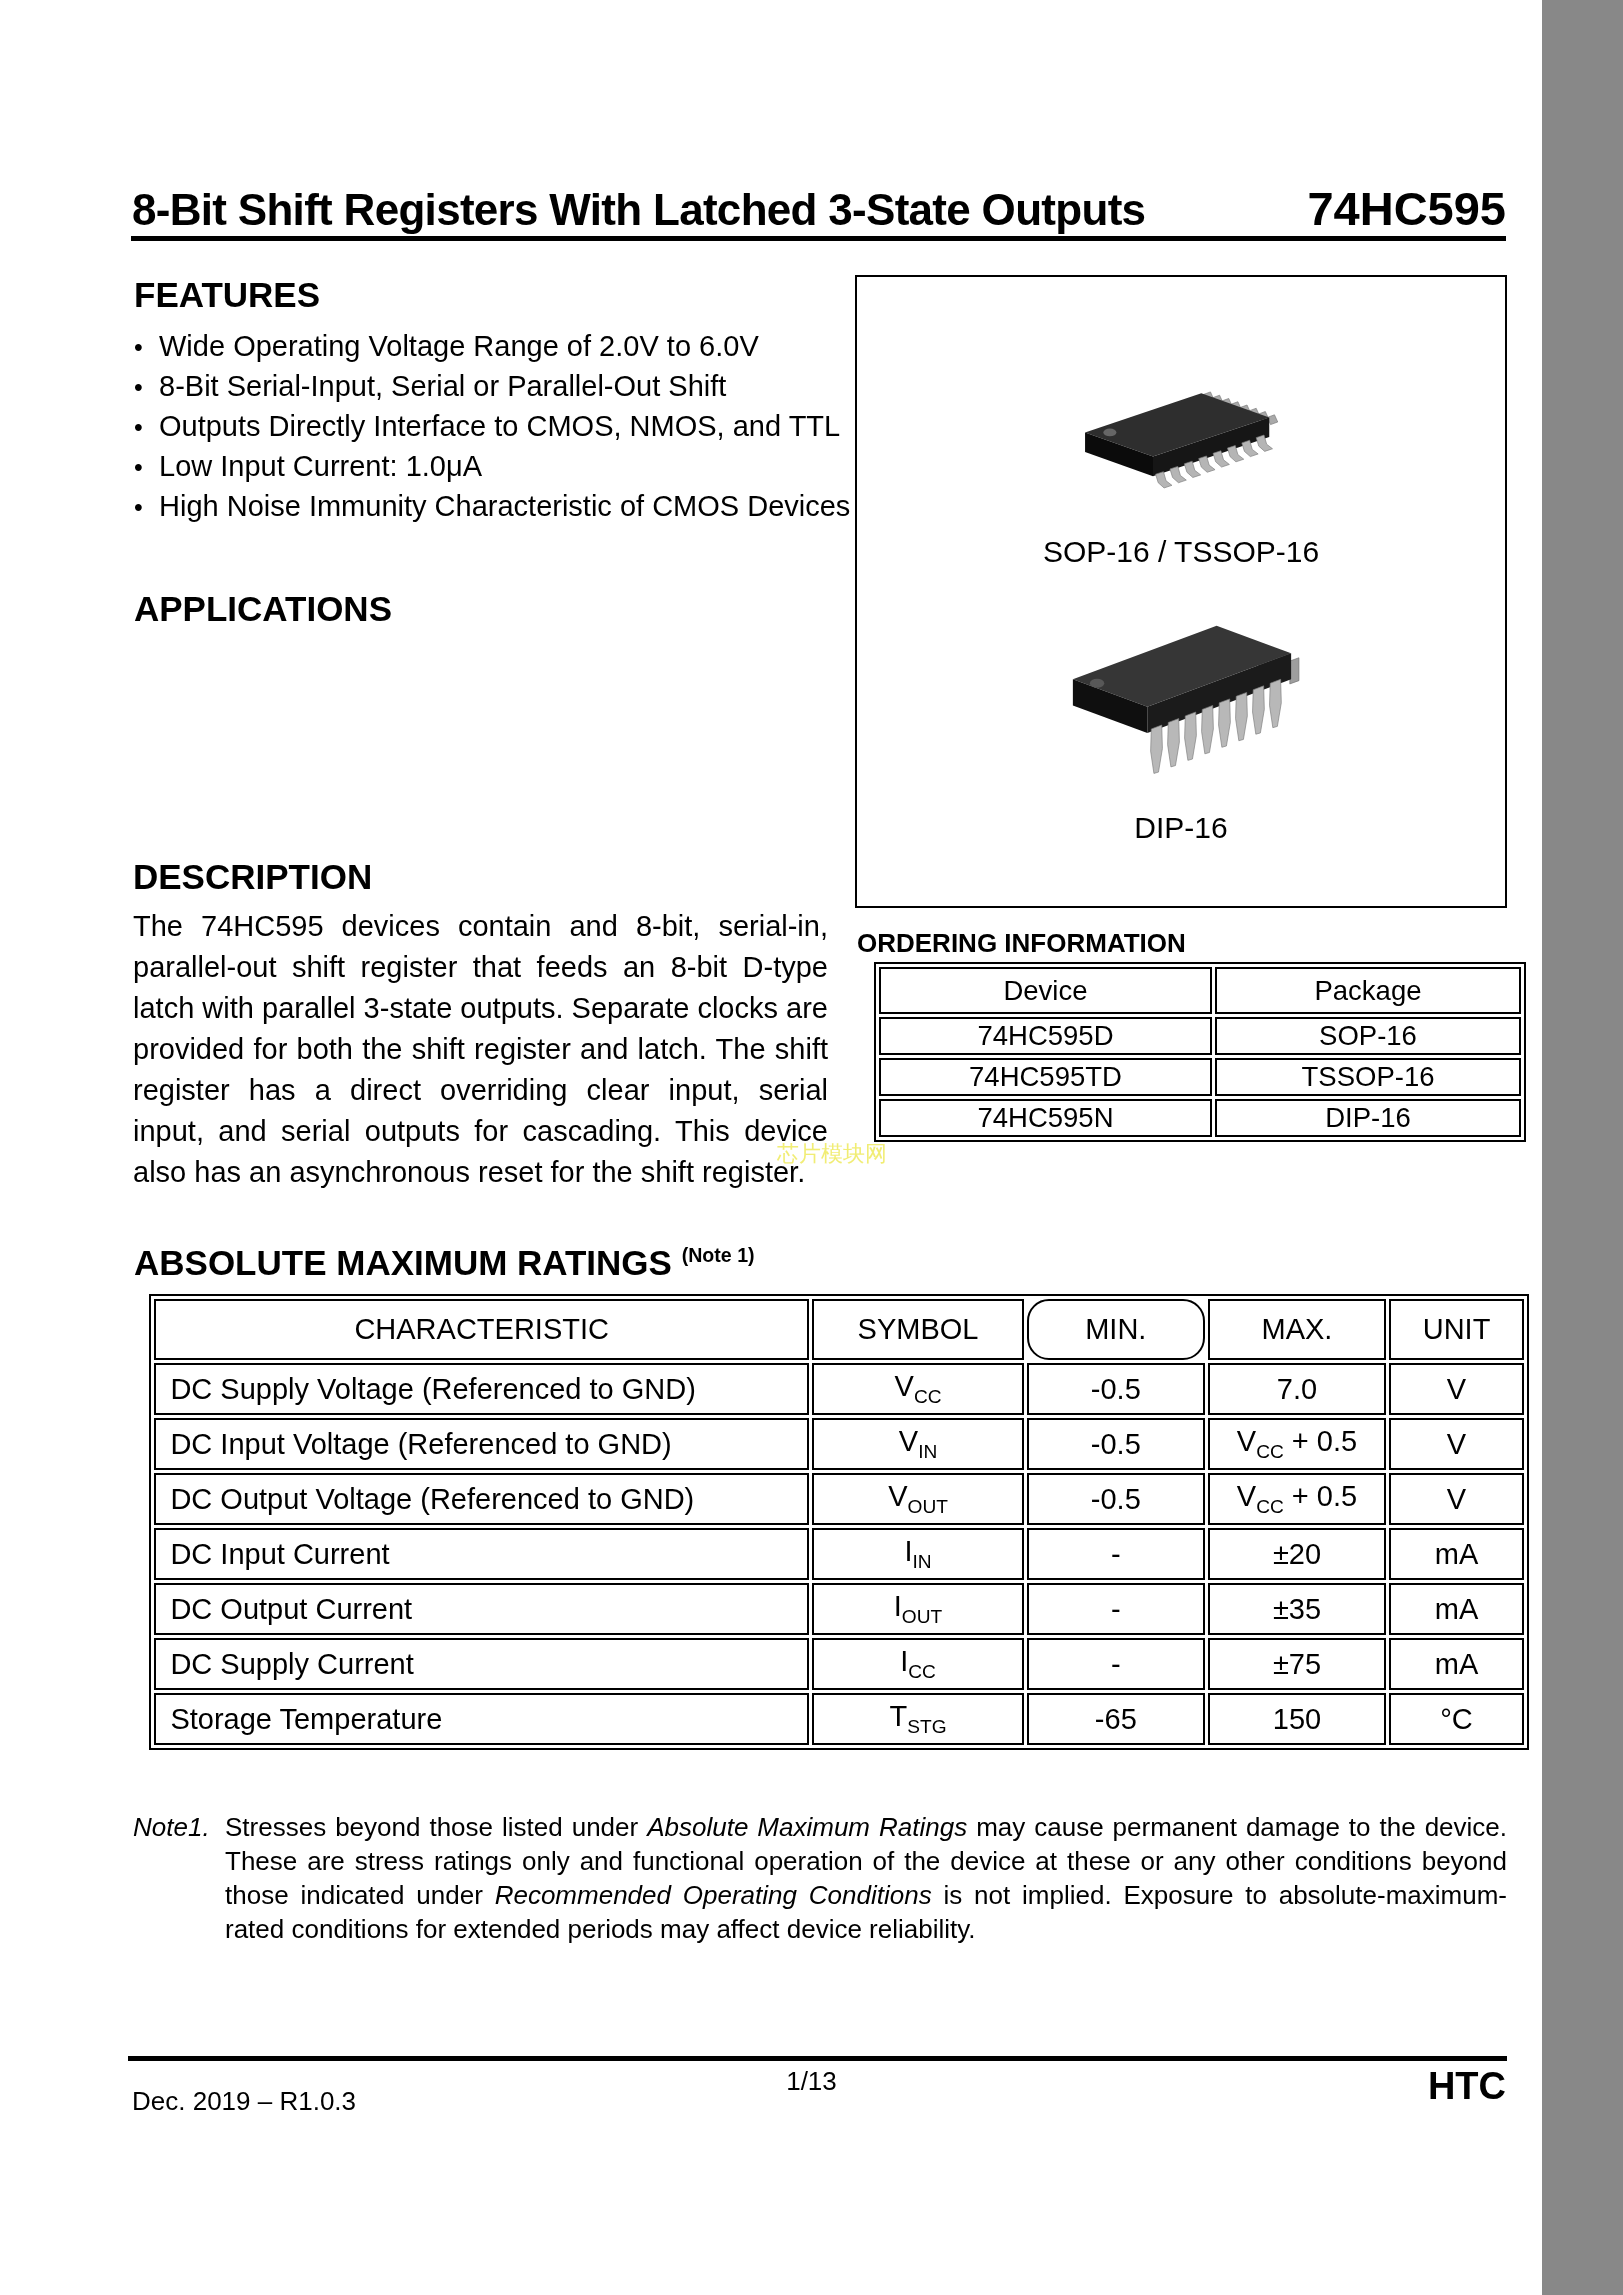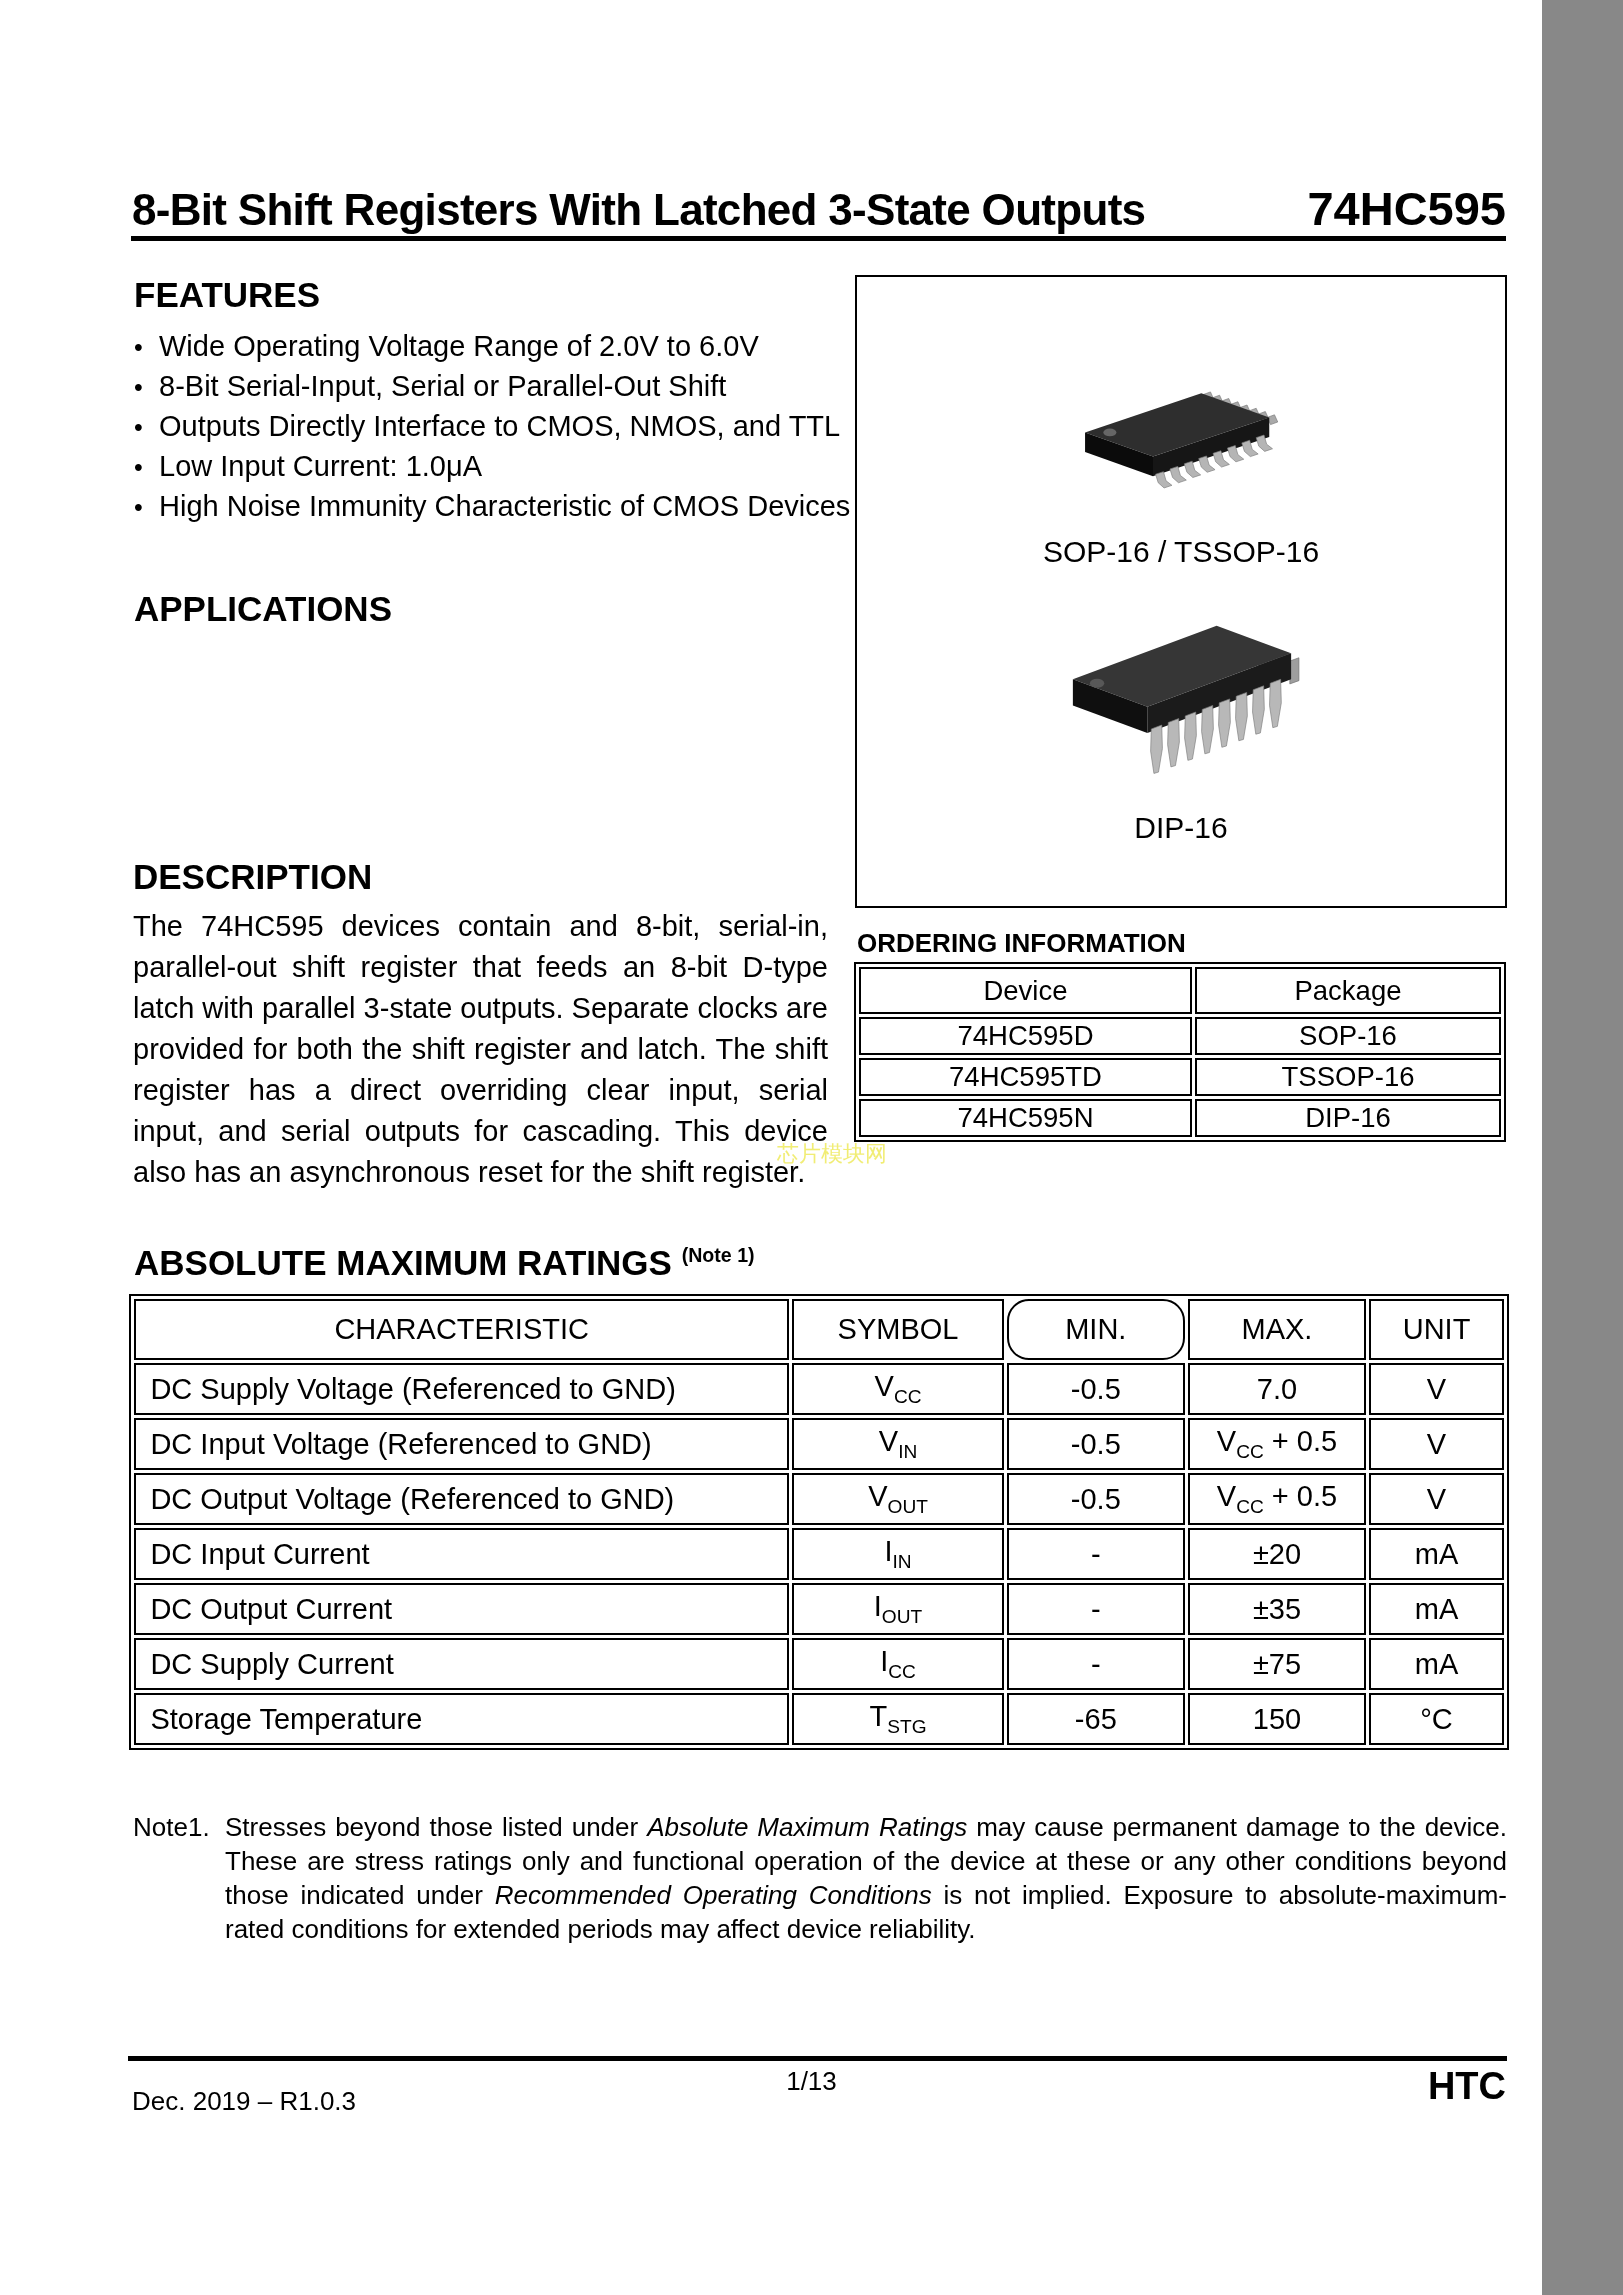--- a/index.html
+++ b/index.html
@@ -37,21 +37,21 @@
                border:2px solid #000;box-sizing:border-box;}
   .pkg-img{position:absolute;}
   #sop-svg{left:1072px;top:380px;}
   #dip-svg{left:1061px;top:614px;}
   .pkg-label{position:absolute;left:855px;width:652px;text-align:center;font-size:30px;}
   #sop-label{top:535px;}
   #dip-label{top:811px;}
 
   
   table.sheet{border-collapse:separate;border-spacing:3.3px;border:2px solid #000;
-              background:#fff;table-layout:fixed;}
+              background:#fff;table-layout:fixed;margin-left:20px;}
   table.sheet th,table.sheet td{border:2px solid #000;text-align:center;
               font-weight:normal;overflow:hidden;}
   
   #ordering-heading{position:absolute;left:857px;top:928px;font-size:26px;font-weight:bold;}
   #ordering-table{position:absolute;left:854px;top:962px;width:652px;}
   #ordering-table th{height:41px;font-size:27.5px;}
   #ordering-table td{height:31px;font-size:27.5px;}
   
   #absmax-table{position:absolute;left:129px;top:1294px;width:1380px;}
   #absmax-table th{height:55px;font-size:29px;}
@@ -59,21 +59,21 @@
   #absmax-table .col-char{width:645px;}
   #absmax-table .col-sym{width:204px;}
   #absmax-table .col-min{width:171px;border-radius:22px;}
   #absmax-table .col-max{width:171px;}
   #absmax-table .col-unit{width:128px;}
   #absmax-table td.char{text-align:left;padding-left:14.4px;}
   sub{font-size:66%;}
 
   
   #note-block{position:absolute;left:133px;top:1810px;width:1374px;display:flex;}
-  #note-label{width:92px;font-size:26px;line-height:34px;flex:none;}
+  #note-label{width:92px;font-size:26px;line-height:34px;flex:none;font-style:italic;}
   #note-text{flex:1;font-size:26px;line-height:34px;text-align:justify;}
 
   
   .rule-bottom{position:absolute;left:128px;top:2056px;width:1379px;height:4.6px;background:#000;}
   #footer-left{position:absolute;left:132px;top:2086px;font-size:26px;}
   #footer-center{position:absolute;left:0;top:2066px;width:1623px;text-align:center;font-size:26px;}
   #footer-right{position:absolute;left:1243px;top:2065px;width:263px;text-align:right;
                 font-size:38px;font-weight:bold;}
 
   

